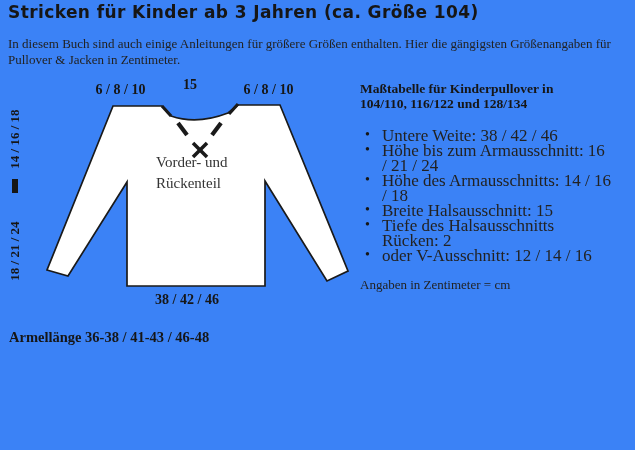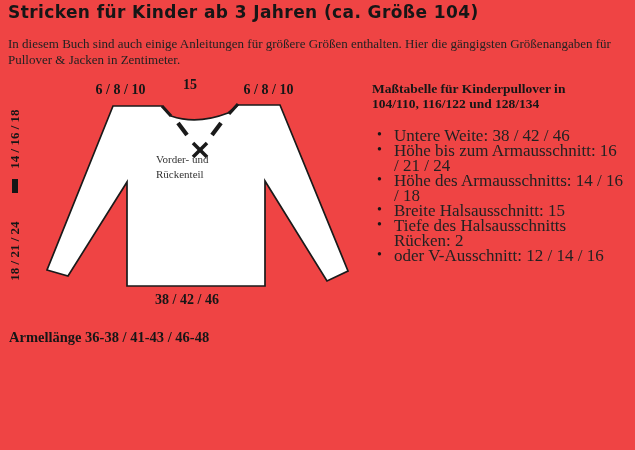--- a/index.html
+++ b/index.html
@@ -1,21 +1,21 @@
 <!DOCTYPE html>
 <html><head>
 <meta charset="utf-8">
 <style>
   * { margin: 0; padding: 0; box-sizing: border-box; }
   html, body { background: #fff; }
   .page {
     position: relative;
     width: 635px;
     height: 450px;
-    background: #ef4444;
+    background: #3b82f6;
     font-family: "Liberation Serif", serif;
     color: #1c1c1c;
     overflow: hidden;
   }
   .page-title {
     position: absolute;
     left: 8px; top: 2px;
     font-family: "DejaVu Sans", sans-serif;
     font-size: 17px;
     font-weight: 700;
@@ -53,36 +53,36 @@
   }
   .vbar {
     position: absolute;
     left: 12px; top: 179px;
     width: 5.5px; height: 14px;
     background: #161616;
   }
   .part-label {
     position: absolute;
     left: 156px; top: 152px;
-    font-size: 11px;
-    line-height: 15px;
+    font-size: 15px;
+    line-height: 21px;
     color: #333;
     white-space: pre-line;
   }
   .sleeve-note {
     position: absolute;
     left: 9px; top: 329px;
     font-weight: 700;
     font-size: 14.5px;
     color: #161616;
     white-space: nowrap;
   }
   .right-col {
     position: absolute;
-    left: 372px; top: 81px;
+    left: 360px; top: 81px;
     width: 258px;
   }
   .right-col .heading {
     font-weight: 700;
     font-size: 13.5px;
     line-height: 15px;
     color: #161616;
   }
   .measure-list {
     list-style: none;
@@ -149,15 +149,16 @@
     <div class="heading">Maßtabelle für Kinderpullover in</div>
     <div class="heading">104/110, 116/122 und 128/134</div>
     <ul class="measure-list">
       <li>Untere Weite: 38 / 42 / 46</li>
       <li>Höhe bis zum Armausschnitt: 16 / 21 / 24</li>
       <li>Höhe des Armausschnitts: 14 / 16 / 18</li>
       <li>Breite Halsausschnitt: 15</li>
       <li>Tiefe des Halsausschnitts Rücken: 2</li>
       <li>oder V-Ausschnitt: 12 / 14 / 16</li>
     </ul>
+    <div class="units-note">Angaben in Zentimeter = cm</div>
   </div>
 
 </div>
 
 </body></html>

